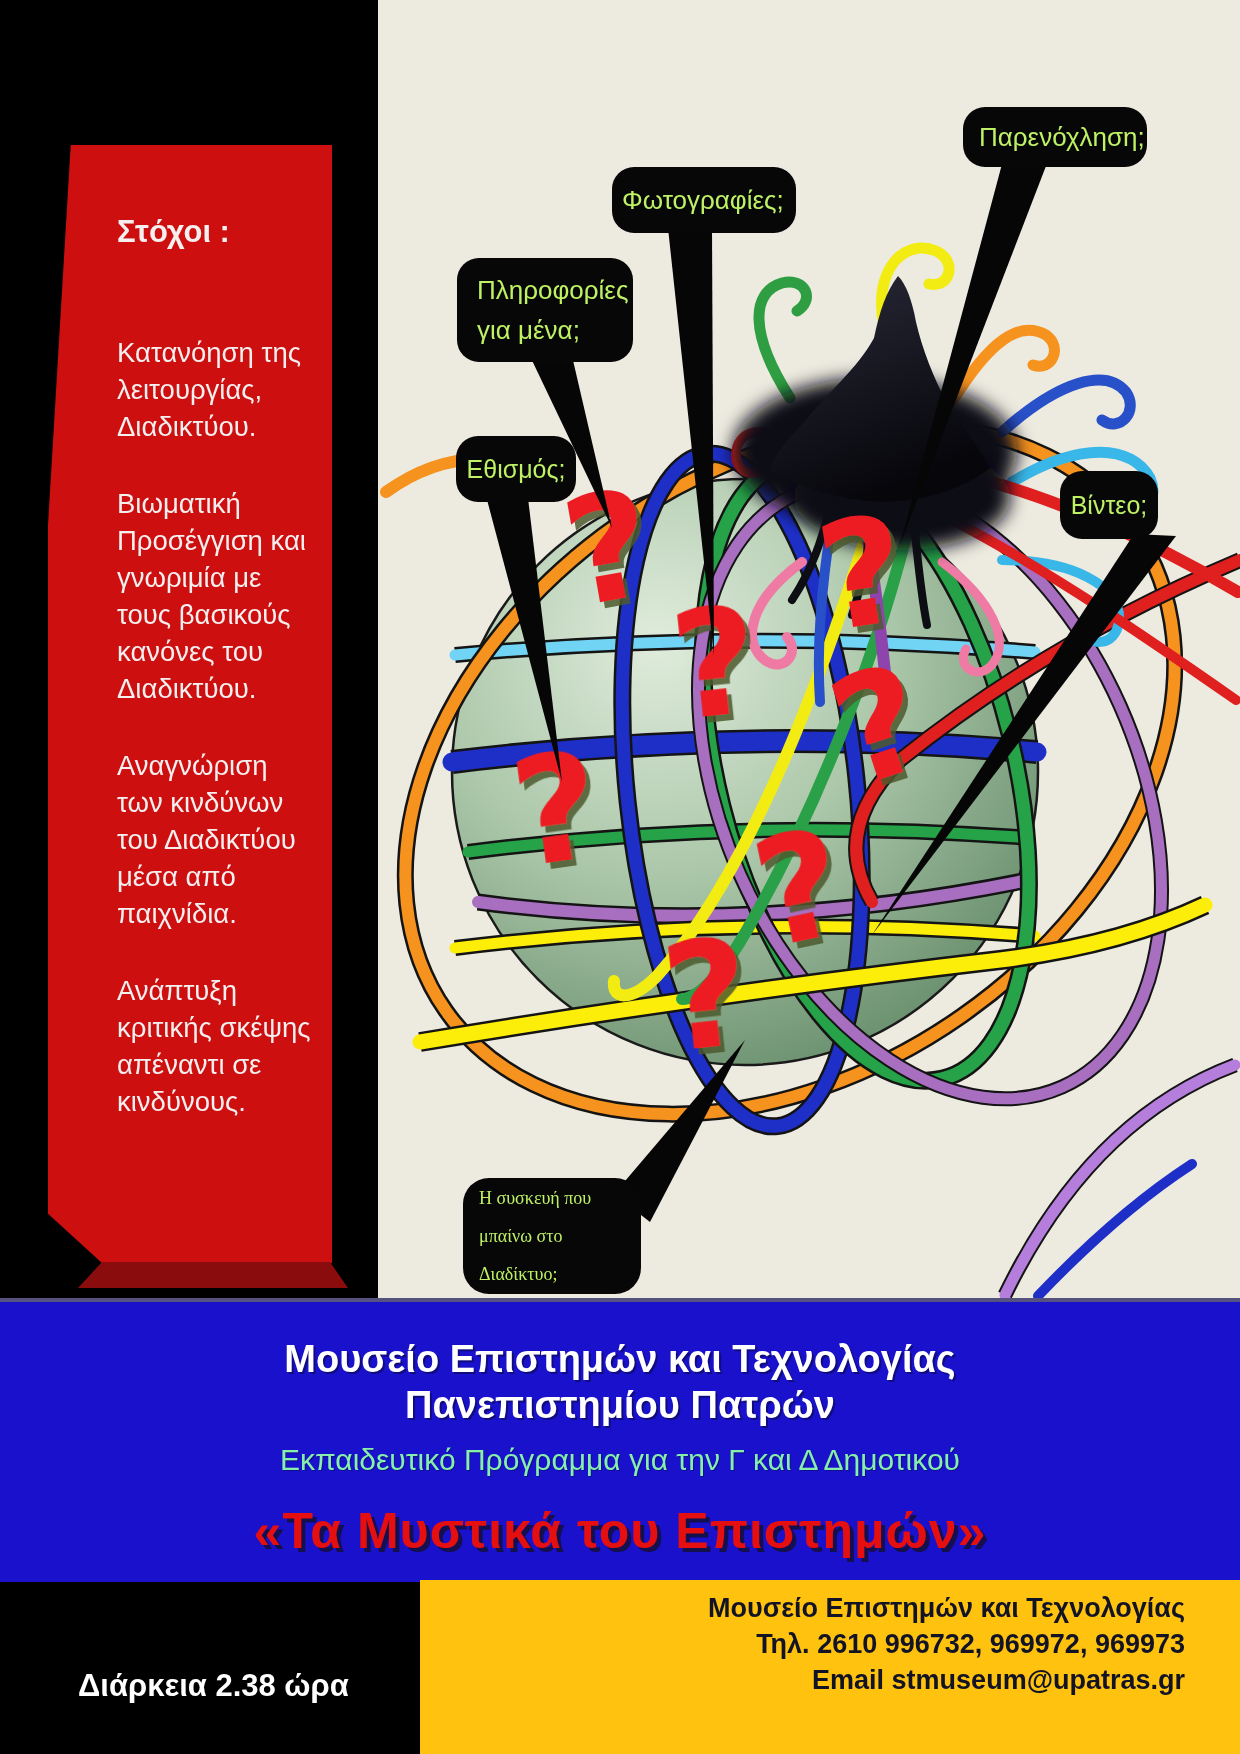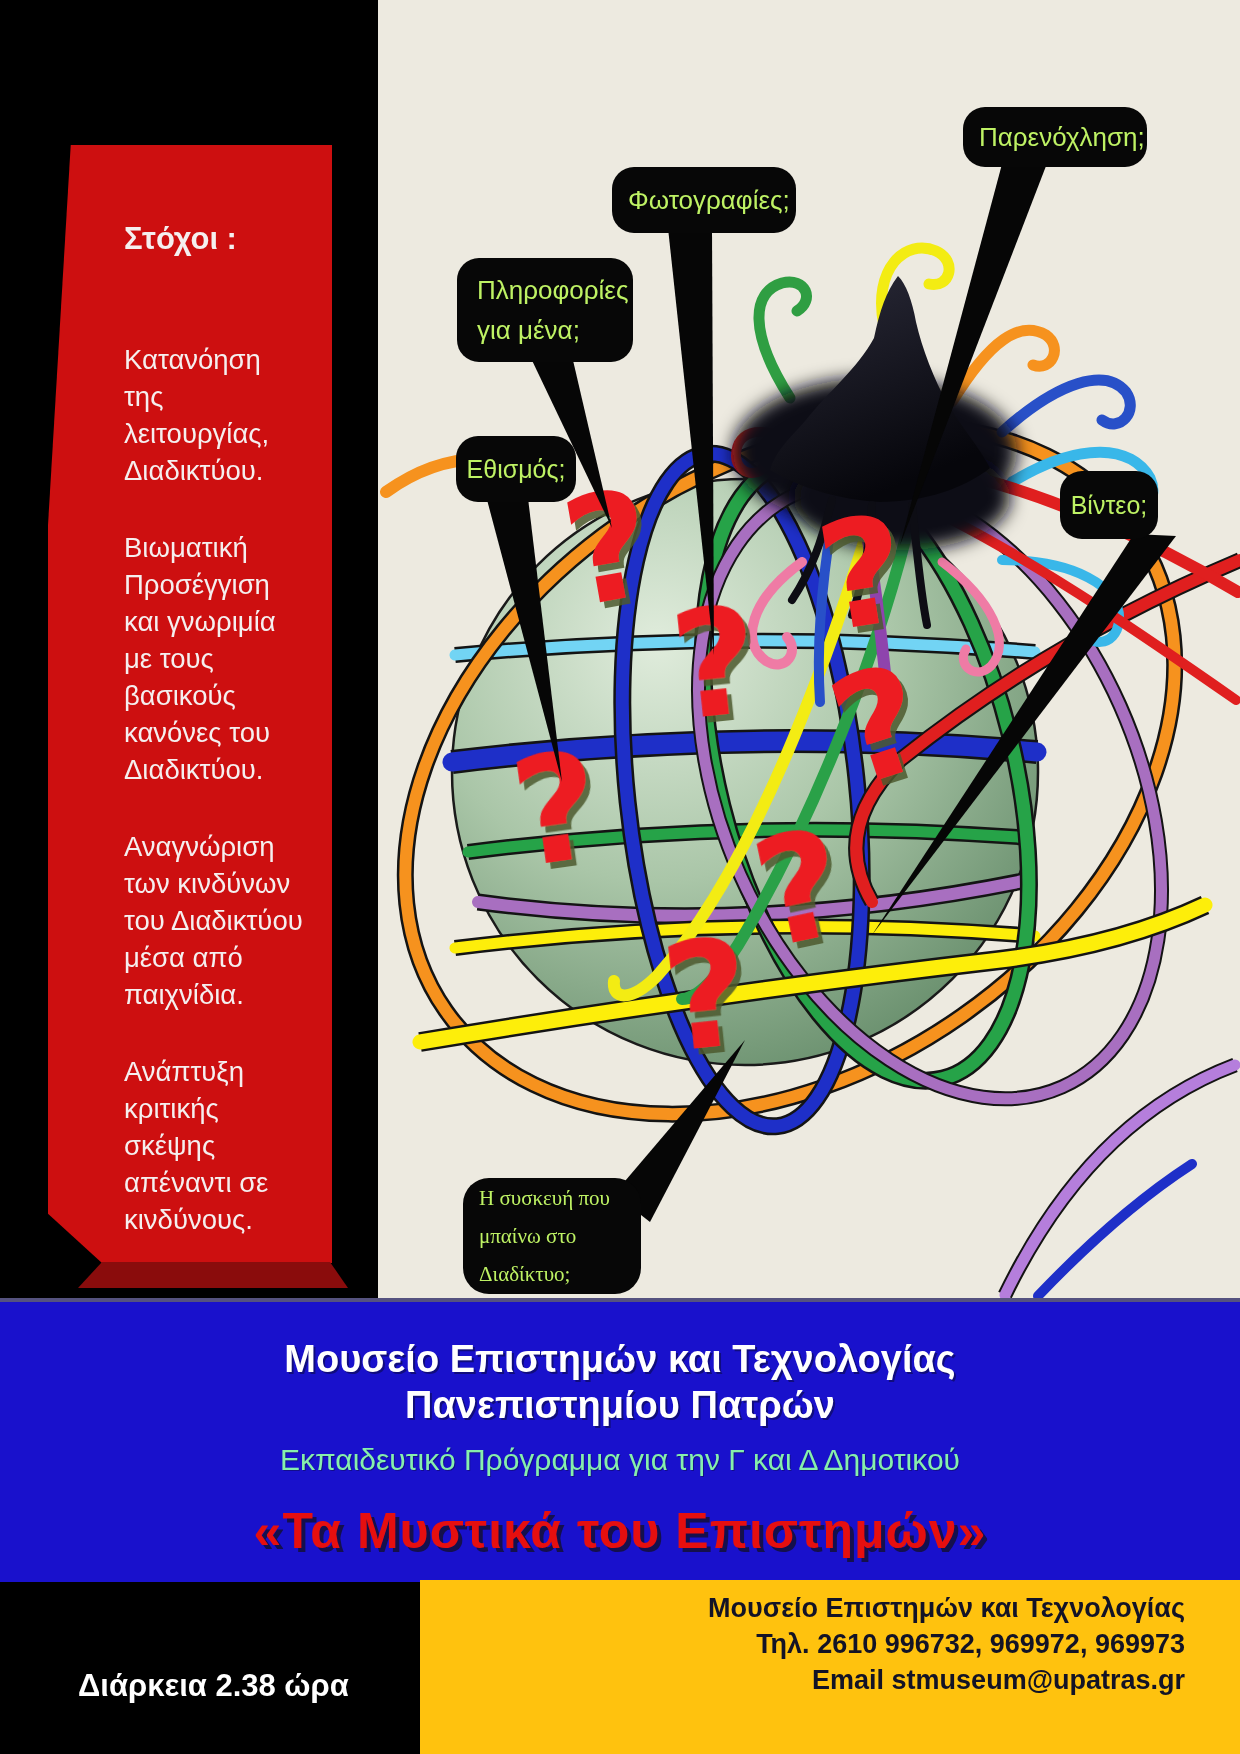--- a/index.html
+++ b/index.html
@@ -6,37 +6,37 @@
   body{width:1240px;height:1754px;position:relative;background:#000;overflow:hidden;
        font-family:"Liberation Sans", sans-serif;}
 
   
   #art-svg{position:absolute;left:0;top:0;width:1240px;height:1298px;z-index:1;}
 
   
   .red-panel{position:absolute;left:48px;top:145px;width:284px;height:1118px;
     background:#cd0f10;z-index:3;color:#f5efef;
     clip-path:polygon(8% 0,100% 0,100% 100%,19% 100%,0 95.6%,0 34%);
-    padding:12px;box-sizing:border-box;}
+    padding:5px;box-sizing:border-box;}
   .red-panel-inner{padding:64px 14px 0 64px;}
   .goals-heading{font-size:31px;font-weight:bold;margin:0 0 84px 0;}
   .goal-p{font-size:27.5px;line-height:37px;margin:0 0 40px 0;font-weight:400;}
   .red-bevel{position:absolute;left:48px;top:1262px;width:300px;height:26px;background:#8a0c0c;
     clip-path:polygon(18% 0,94% 0,100% 100%,10% 100%);z-index:3;}
 
   
   .bubble{position:absolute;background:#070707;color:#bef264;border-radius:22px;z-index:5;
     display:flex;flex-direction:column;justify-content:center;box-sizing:border-box;}
   .bubble div{white-space:nowrap;}
-  .b-photos{left:612px;top:167px;width:184px;height:66px;padding-left:16px;font-size:26px;}
+  .b-photos{left:612px;top:167px;width:184px;height:66px;padding-left:10px;font-size:26px;}
   .b-harass{left:963px;top:107px;width:184px;height:60px;padding-left:16px;font-size:26px;}
   .b-info{left:457px;top:258px;width:176px;height:104px;padding-left:20px;font-size:26px;line-height:40px;}
   .b-addict{left:456px;top:436px;width:120px;height:66px;align-items:center;font-size:25px;}
   .b-video{left:1060px;top:471px;width:98px;height:68px;align-items:center;font-size:25px;}
-  .b-device{left:463px;top:1178px;width:178px;height:116px;padding-left:16px;font-size:21px;
+  .b-device{left:463px;top:1178px;width:178px;height:116px;padding-left:16px;font-size:18px;
     line-height:38px;font-family:"Liberation Serif", serif;border-radius:26px;}
 
   
   .blue-band{position:absolute;left:0;top:1298px;width:1240px;height:284px;background:#1911cc;
     border-top:4px solid #55527f;box-sizing:border-box;z-index:2;
     display:flex;flex-direction:column;align-items:center;text-align:center;padding-top:34px;}
   .band-l1,.band-l2{color:#fff;font-weight:bold;font-size:38px;line-height:46px;
     text-shadow:2px 2px 0 rgba(10,10,60,.55);}
   .band-l3{color:#86efac;font-size:30px;margin-top:12px;line-height:40px;
     text-shadow:1px 1px 0 rgba(10,10,60,.45);}

